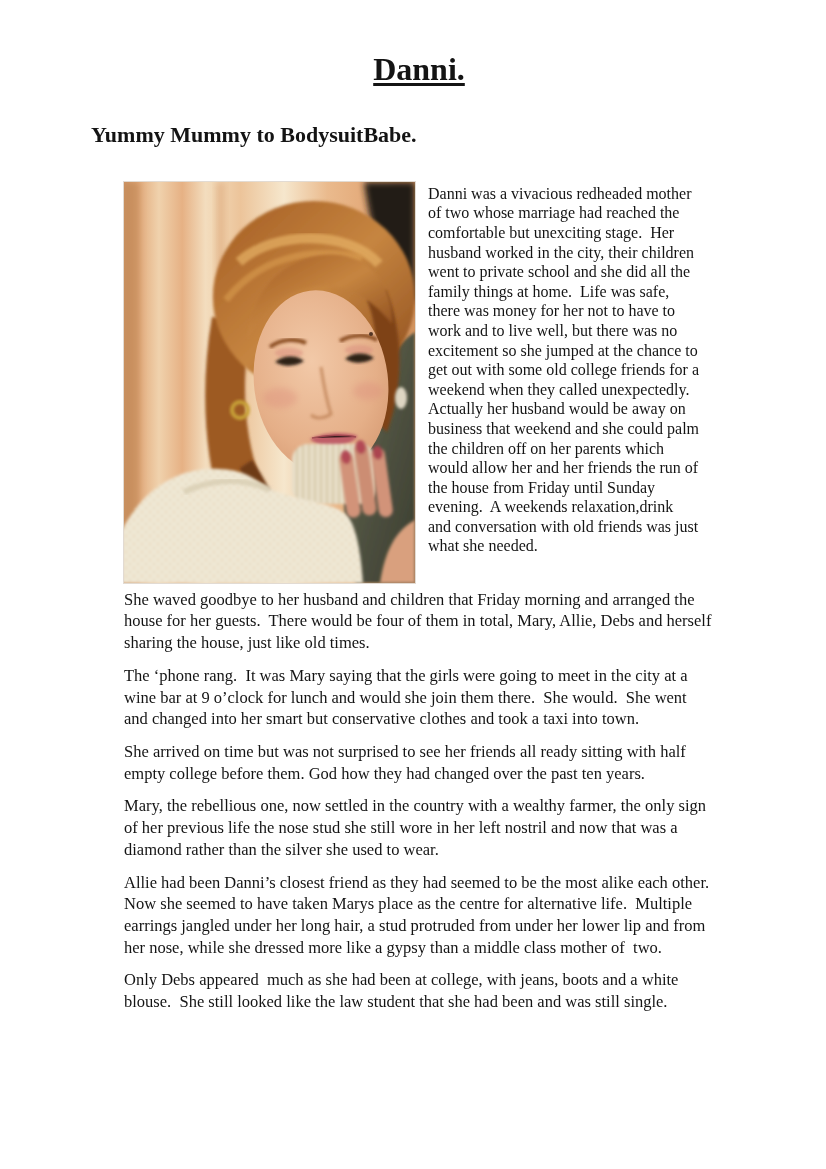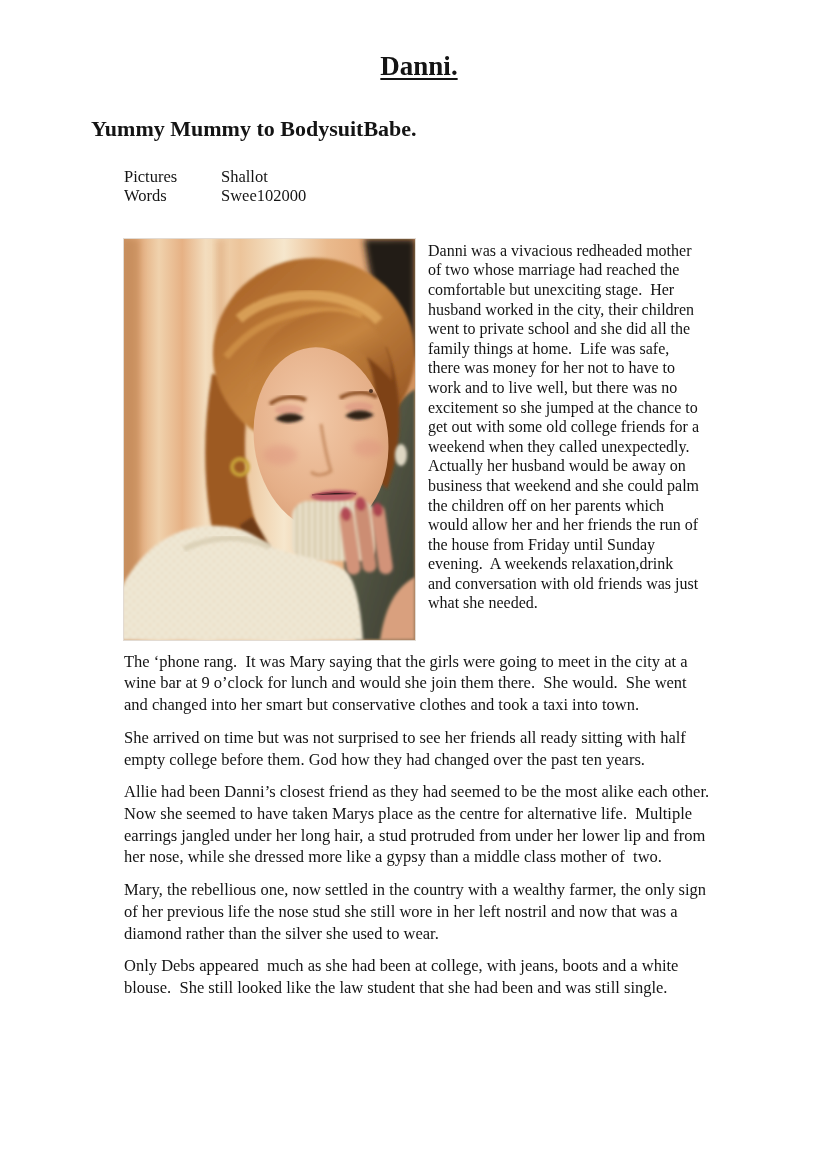--- a/index.html
+++ b/index.html
@@ -10,21 +10,21 @@
     box-sizing: border-box;
     background: #ffffff;
     padding: 50px 112px 0 124px;
     font-family: "Liberation Serif", "DejaVu Serif", serif;
     color: #141414;
     overflow: hidden;
   }
   .title {
     margin: 0;
     text-align: center;
-    font-size: 27px;
+    font-size: 32px;
     line-height: 1.2;
     font-weight: bold;
     text-decoration: underline;
     text-underline-offset: 3px;
   }
   .subtitle {
     margin: 34px 0 0 0;
     text-align: left;
     transform: translateX(-33px);
     font-size: 22px;
@@ -58,30 +58,20 @@
 </style>
 </head>
 <body>
 
 <div class="page">
 
   <h1 class="title">Danni.</h1>
 
   <h2 class="subtitle"><span class="bold">Yummy Mummy to BodysuitBabe</span><span>.</span></h2>
 
-  <div class="credits">
-    <div class="credit-row">
-      <span class="credit-label">Pictures</span>
-      <span class="credit-value">Shallot</span>
-    </div>
-    <div class="credit-row">
-      <span class="credit-label">Words</span>
-      <span class="credit-value">Swee102000</span>
-    </div>
-  </div>
 
   <div class="main-row">
 
     <div class="photo">
       <svg viewBox="0 0 291 401" width="291" height="401" xmlns="http://www.w3.org/2000/svg">
         <defs>
           <linearGradient id="bgGrad" x1="0" y1="0" x2="1" y2="0">
             <stop offset="0" stop-color="#cf9665"></stop>
             <stop offset="0.05" stop-color="#e2ab7c"></stop>
             <stop offset="0.12" stop-color="#f0d2ad"></stop>
@@ -178,19 +168,20 @@
           <ellipse cx="243" cy="265" rx="5" ry="7" fill="#b24a55"></ellipse>
           <ellipse cx="259" cy="273" rx="5" ry="7" fill="#ab4550"></ellipse>
         </g>
         <path d="M256,401 C261,368 272,348 291,338 L291,401 Z" fill="#d9a07e" filter="url(#soft)"></path>
       </svg>
     </div>
 
     <div class="intro">Danni was a vivacious redheaded mother of two whose marriage had reached the comfortable but unexciting stage.  Her husband worked in the city, their children went to private school and she did all the family things at home.  Life was safe, there was money for her not to have to work and to live well, but there was no excitement so she jumped at the chance to get out with some old college friends for a weekend when they called unexpectedly.  Actually her husband would be away on business that weekend and she could palm the children off on her parents which would allow her and her friends the run of the house from Friday until Sunday evening.  A weekends relaxation,drink and conversation with old friends was just what she needed.</div>
   </div>
 
+  <p class="para first">She waved goodbye to her husband and children that Friday morning and arranged the house for her guests.  There would be four of them in total, Mary, Allie, Debs and herself sharing the house, just like old times.</p>
   <p class="para">The ‘phone rang.  It was Mary saying that the girls were going to meet in the city at a wine bar at 9 o’clock for lunch and would she join them there.  She would.  She went and changed into her smart but conservative clothes and took a taxi into town.</p>
   <p class="para">She arrived on time but was not surprised to see her friends all ready sitting with half empty college before them. God how they had changed over the past ten years.</p>
+  <p class="para">Mary, the rebellious one, now settled in the country with a wealthy farmer, the only sign of her previous life the nose stud she still wore in her left nostril and now that was a diamond rather than the silver she used to wear.</p>
   <p class="para">Allie had been Danni’s closest friend as they had seemed to be the most alike each other.  Now she seemed to have taken Marys place as the centre for alternative life.  Multiple earrings jangled under her long hair, a stud protruded from under her lower lip and from her nose, while she dressed more like a gypsy than a middle class mother of  two.</p>
-  <p class="para">Mary, the rebellious one, now settled in the country with a wealthy farmer, the only sign of her previous life the nose stud she still wore in her left nostril and now that was a diamond rather than the silver she used to wear.</p>
   <p class="para">Only Debs appeared  much as she had been at college, with jeans, boots and a white blouse.  She still looked like the law student that she had been and was still single.</p>
 
 </div>
 
 </body></html>

